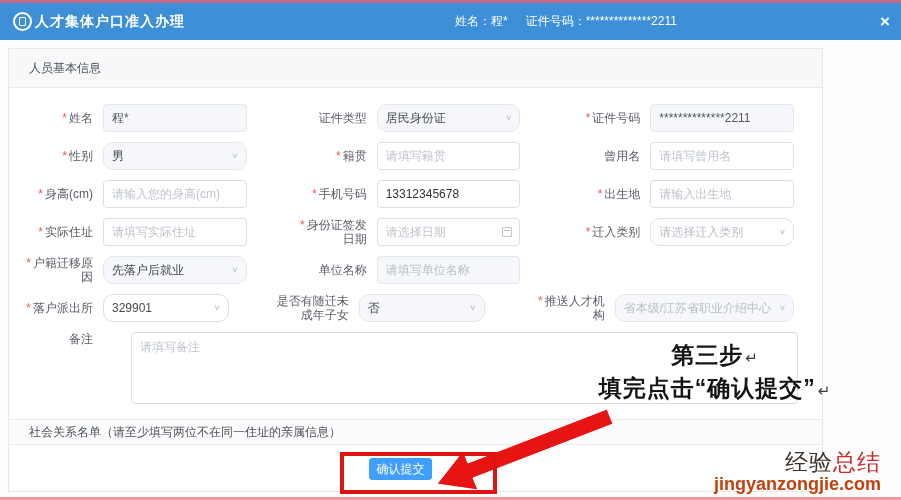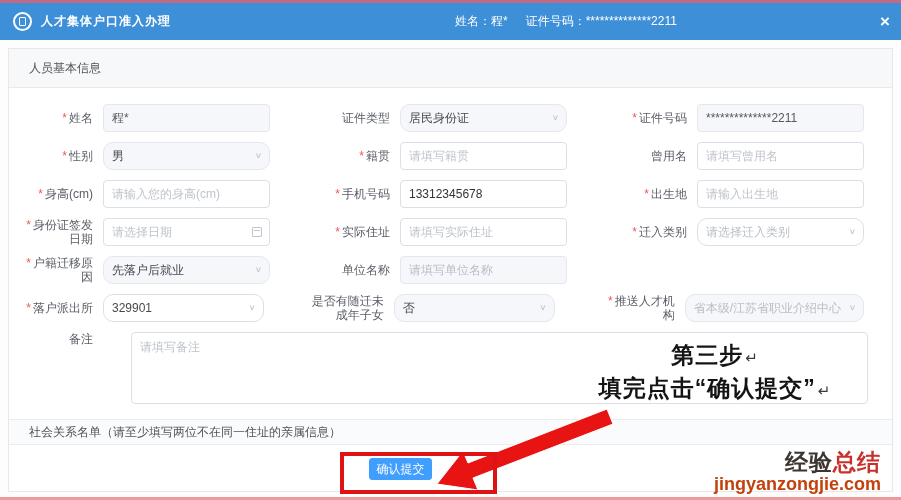--- a/index.html
+++ b/index.html
@@ -10,28 +10,28 @@
   }
   .topline  { position:absolute; left:0; top:0; width:901px; height:3px; background:#c06a85; }
   .botline  { position:absolute; left:0; bottom:0; width:901px; height:3px; background:#ef9a9a; }
 
   
   .hdr { position:absolute; left:0; top:3px; width:901px; height:37px; background:#3d8fd8;
          display:flex; align-items:center; color:#fff; }
   .hdr-icon { width:19px; height:19px; border:2px solid #fff; border-radius:50%;
               margin-left:13px; display:flex; align-items:center; justify-content:center; }
   .hdr-icon .doc { width:7px; height:9px; border:1px solid #fff; border-radius:1px; }
-  .hdr-title { margin-left:9px; font-size:12px; font-weight:bold; letter-spacing:1px; }
+  .hdr-title { margin-left:3px; font-size:14px; font-weight:bold; letter-spacing:1px; }
   .hdr-user { position:absolute; left:455px; top:0; height:37px; display:flex; align-items:center;
               font-size:12px; gap:18px; }
   .hdr-close { position:absolute; right:11px; top:0; height:37px; display:flex; align-items:center;
                font-size:17px; font-weight:bold; cursor:pointer; }
 
   
-  .card { position:absolute; left:8px; top:48px; width:885px; height:444px;
+  .card { position:absolute; left:8px; top:48px; width:815px; height:444px;
           background:#fff; border:1px solid #e8e8e8; }
   .sec-h1 { height:39px; line-height:38px; padding-left:20px; background:#f7f8fa;
             border-bottom:1px solid #e9e9e9; color:#515457; }
   .form { padding:16px 14px 0 6px; }
   .frow { display:flex; margin-bottom:10px;gap:28px; }
   .cell { flex:1; display:flex; align-items:center; min-height:28px; padding-right:14px; }
   .lbl  { width:88px; text-align:right; padding-right:10px; line-height:14px; color:#5a5e66;
           flex:none; }
   .star { color:#f45656; margin-right:2px; }
   .ctrl { flex:1; height:28px; position:relative; display:flex; align-items:center; }
@@ -65,21 +65,21 @@
 
   
   .ann-text { position:absolute; left:545px; top:340px; width:340px; text-align:center;
               font-weight:bold; color:#141414; line-height:31px; font-size:23px;
               letter-spacing:1px; }
   .ann-text .ret { font-size:15px; font-weight:normal; color:#3a3a3a; margin-left:2px; }
   .red-rect { position:absolute; left:340px; top:452px; width:157px; height:42px;
               border:4px solid #de1313; }
   .arrow-svg { position:absolute; left:0; top:0; pointer-events:none; }
   .wm { position:absolute; right:20px; top:450px; text-align:right; line-height:1.08; }
-  .wm-brand { font-size:23px; font-weight:bold; letter-spacing:1px; }
+  .wm-brand { font-size:23px; font-weight:normal; letter-spacing:1px; }
   .wm-dark { color:#3d3530; }
   .wm-red  { color:#c9302c; }
   .wm-domain { font-size:18px; font-weight:bold; color:#c2410c; }
 </style>
 </head>
 <body>
 
 <div class="topline"></div>
 
 <div class="hdr">
@@ -159,30 +159,30 @@
       <div class="cell">
         <span class="lbl"><span class="star">*</span><span>出生地</span></span>
         <span class="ctrl">
             <input placeholder="请输入出生地" style="">
           </span>
       </div>
     </div>
 
     <div class="frow">
       <div class="cell">
+        <span class="lbl"><span class="star">*</span><span>实际住址</span></span>
+        <span class="ctrl">
+            <input placeholder="请填写实际住址" style="">
+          </span>
+      </div>
+      <div class="cell">
         <span class="lbl"><span class="star">*</span><span>身份证签发日期</span></span>
         <span class="ctrl">
             <input placeholder="请选择日期" style="">
             <span class="cal"></span>
-          </span>
-      </div>
-      <div class="cell">
-        <span class="lbl"><span class="star">*</span><span>实际住址</span></span>
-        <span class="ctrl">
-            <input placeholder="请填写实际住址" style="">
           </span>
       </div>
       <div class="cell">
         <span class="lbl"><span class="star">*</span><span>迁入类别</span></span>
         <span class="ctrl sel">
             <span class="val ph">请选择迁入类别</span>
             <span class="chev">∨</span>
           </span>
       </div>
     </div>

